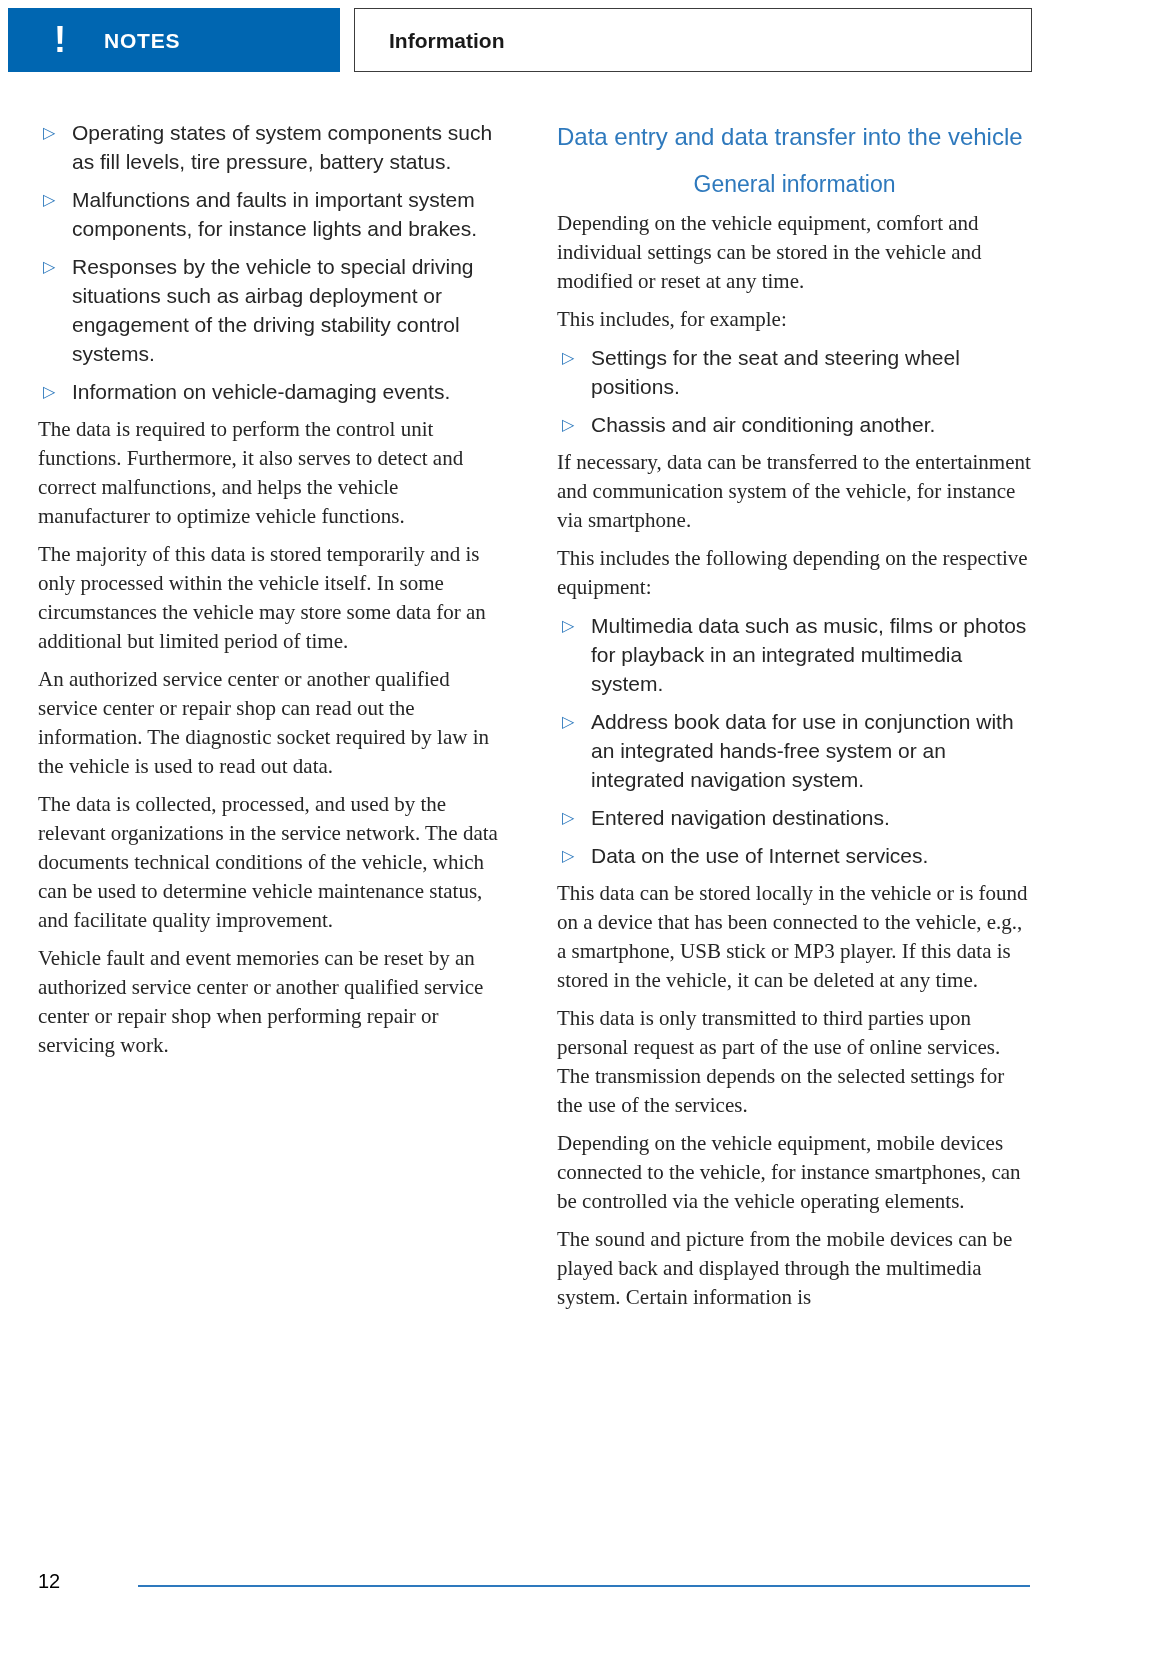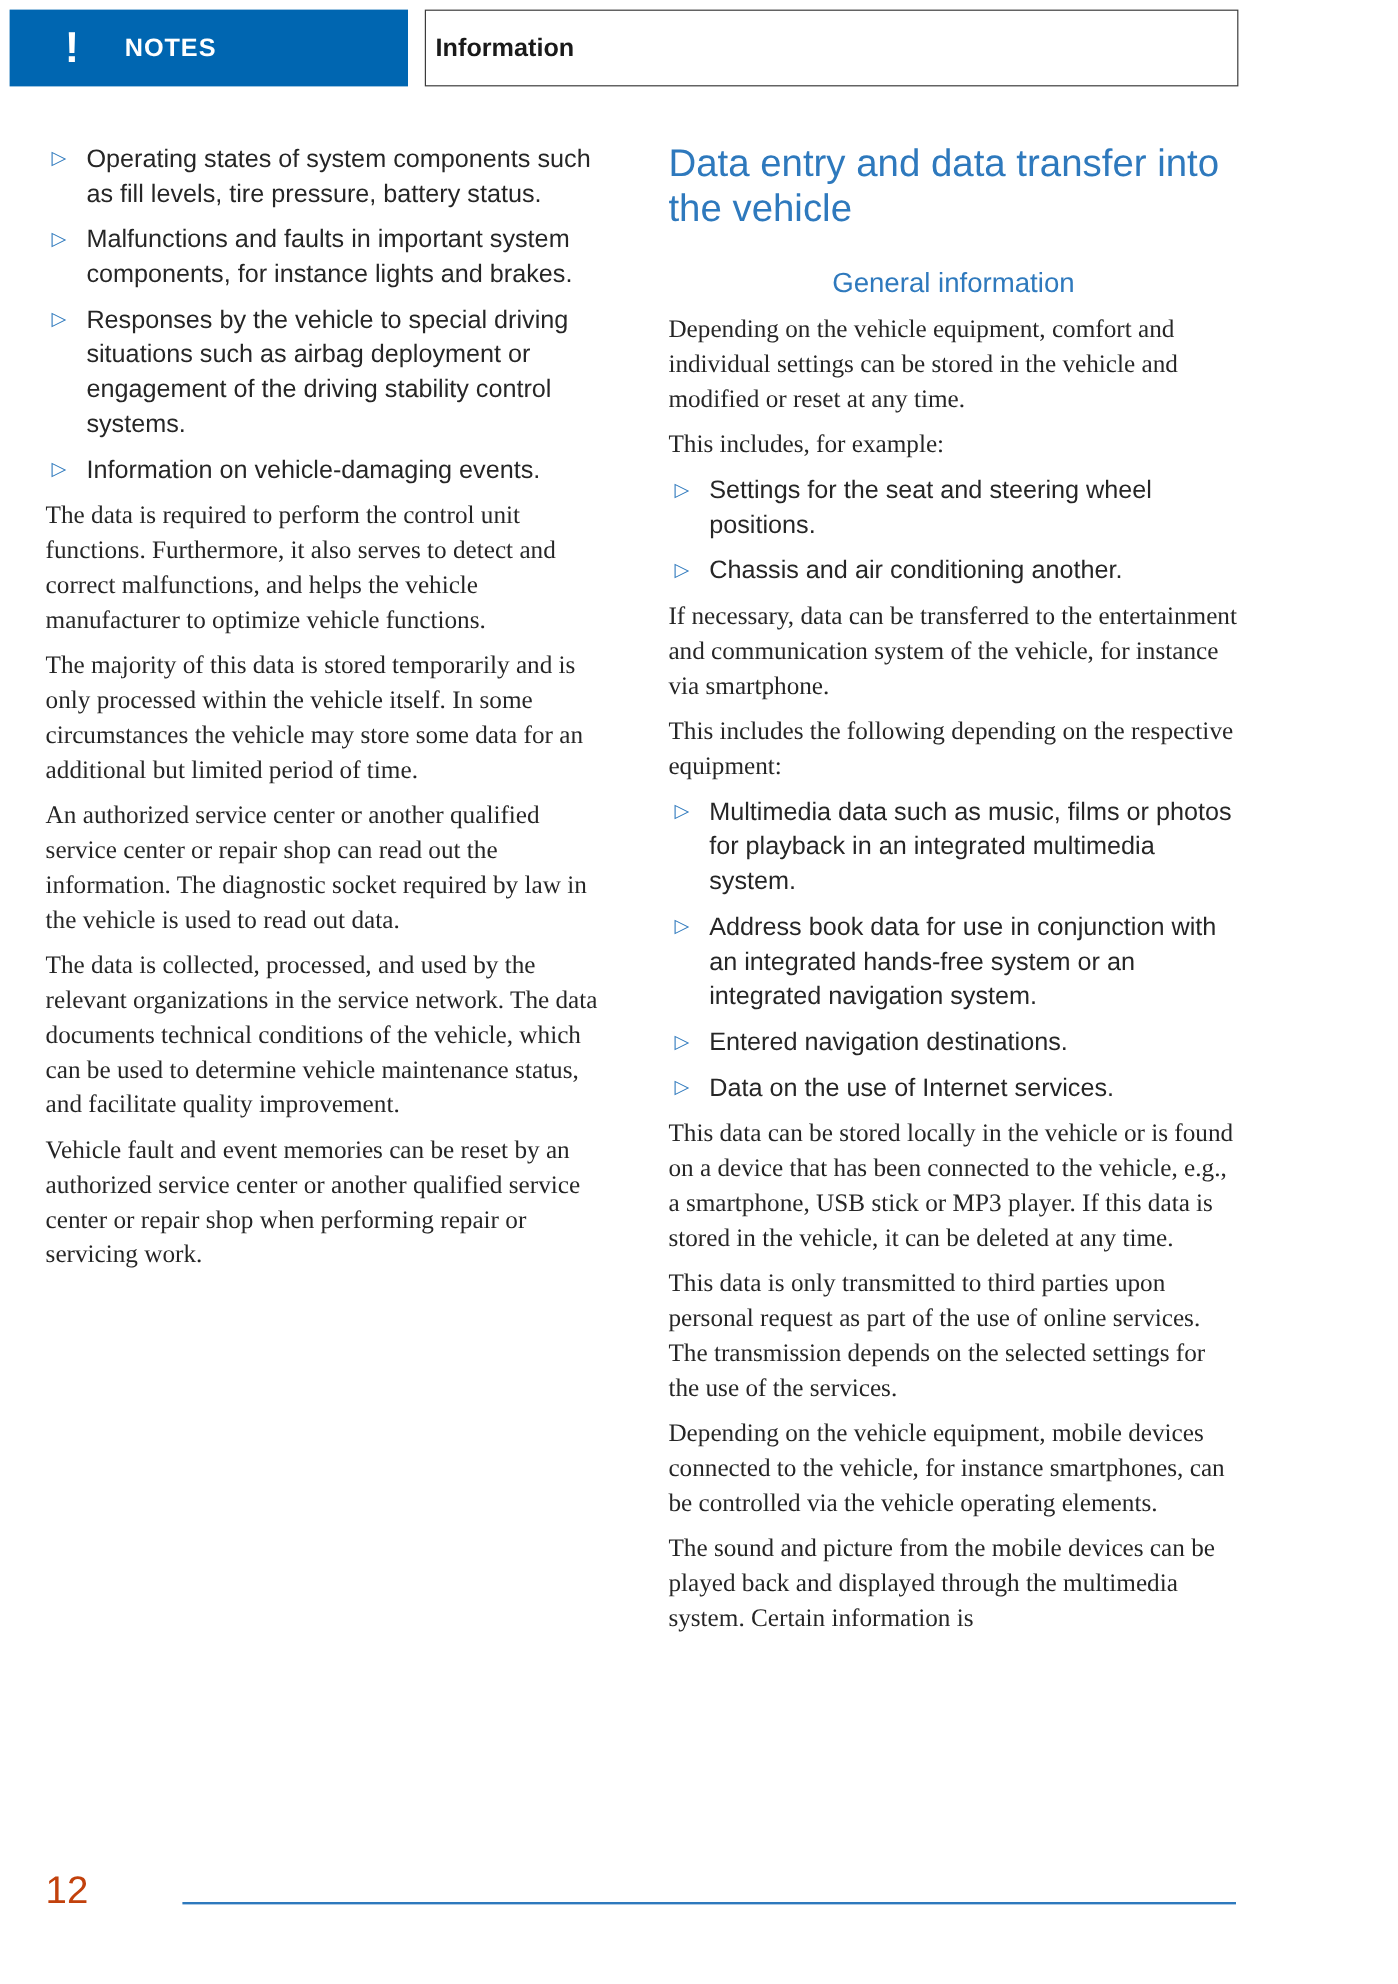--- a/index.html
+++ b/index.html
@@ -20,53 +20,53 @@
   
   .header { position:absolute; top:8px; left:8px; width:1024px; height:64px; display:flex; gap:14px; }
   .notes-badge {
     width:332px; background:var(--header-bg); color:#ffffff;
     display:flex; align-items:center; padding-left:46px;
   }
   .badge-icon { font-size:36px; font-weight:bold; line-height:1; margin-right:38px; }
   .badge-label { font-size:21px; font-weight:bold; letter-spacing:0.8px; }
   .info-box {
     flex:1; border:1px solid var(--border); background:#ffffff;
-    display:flex; align-items:center; padding-left:8px;
+    display:flex; align-items:center; padding-left:34px;
   }
   .info-title { font-size:21px; font-weight:bold; color:#1a1a1a; }
 
   
   .content { position:absolute; top:118px; left:38px; width:994px; display:flex; gap:44px; }
   .col { width:475px; }
 
   p.body-p { margin-bottom:9px;font-family:Liberation Serif, serif; }
 
   .bullet { display:flex; margin-bottom:9px; }
   .tri {
     flex:0 0 34px; width:34px; padding-left:5px;
     color:var(--accent); font-size:16px; line-height:29px;
   }
   .bullet-text { flex:1; }
 
   .section-heading {
-    font-size:32px; line-height:37px; font-weight:400;
-    color:var(--accent); margin-bottom:28px;
+    font-size:24px; line-height:37px; font-weight:400;
+    color:var(--accent); margin-bottom:14px;
   }
   .subheading {
     font-size:23px; line-height:30px; font-weight:400;
     color:var(--accent); margin:2px 0 10px 0;text-align:center;
   }
   .subheading.spaced { margin-top:28px; }
 
   
   .footer {
     position:absolute; left:38px; right:135px; bottom:62px;
     display:flex; align-items:flex-end;
   }
-  .page-num { font-size:32px; line-height:1; color:#c2410c; }
+  .page-num { font-size:20px; line-height:1; color:#000000; }
   .footer-rule { flex:1; margin-left:78px; margin-bottom:4px; border-bottom:2px solid var(--accent); }
 </style>
 </head>
 <body>
 
 <div class="header">
   <div class="notes-badge">
     <span class="badge-icon">!</span>
     <span class="badge-label">NOTES</span>
   </div>

